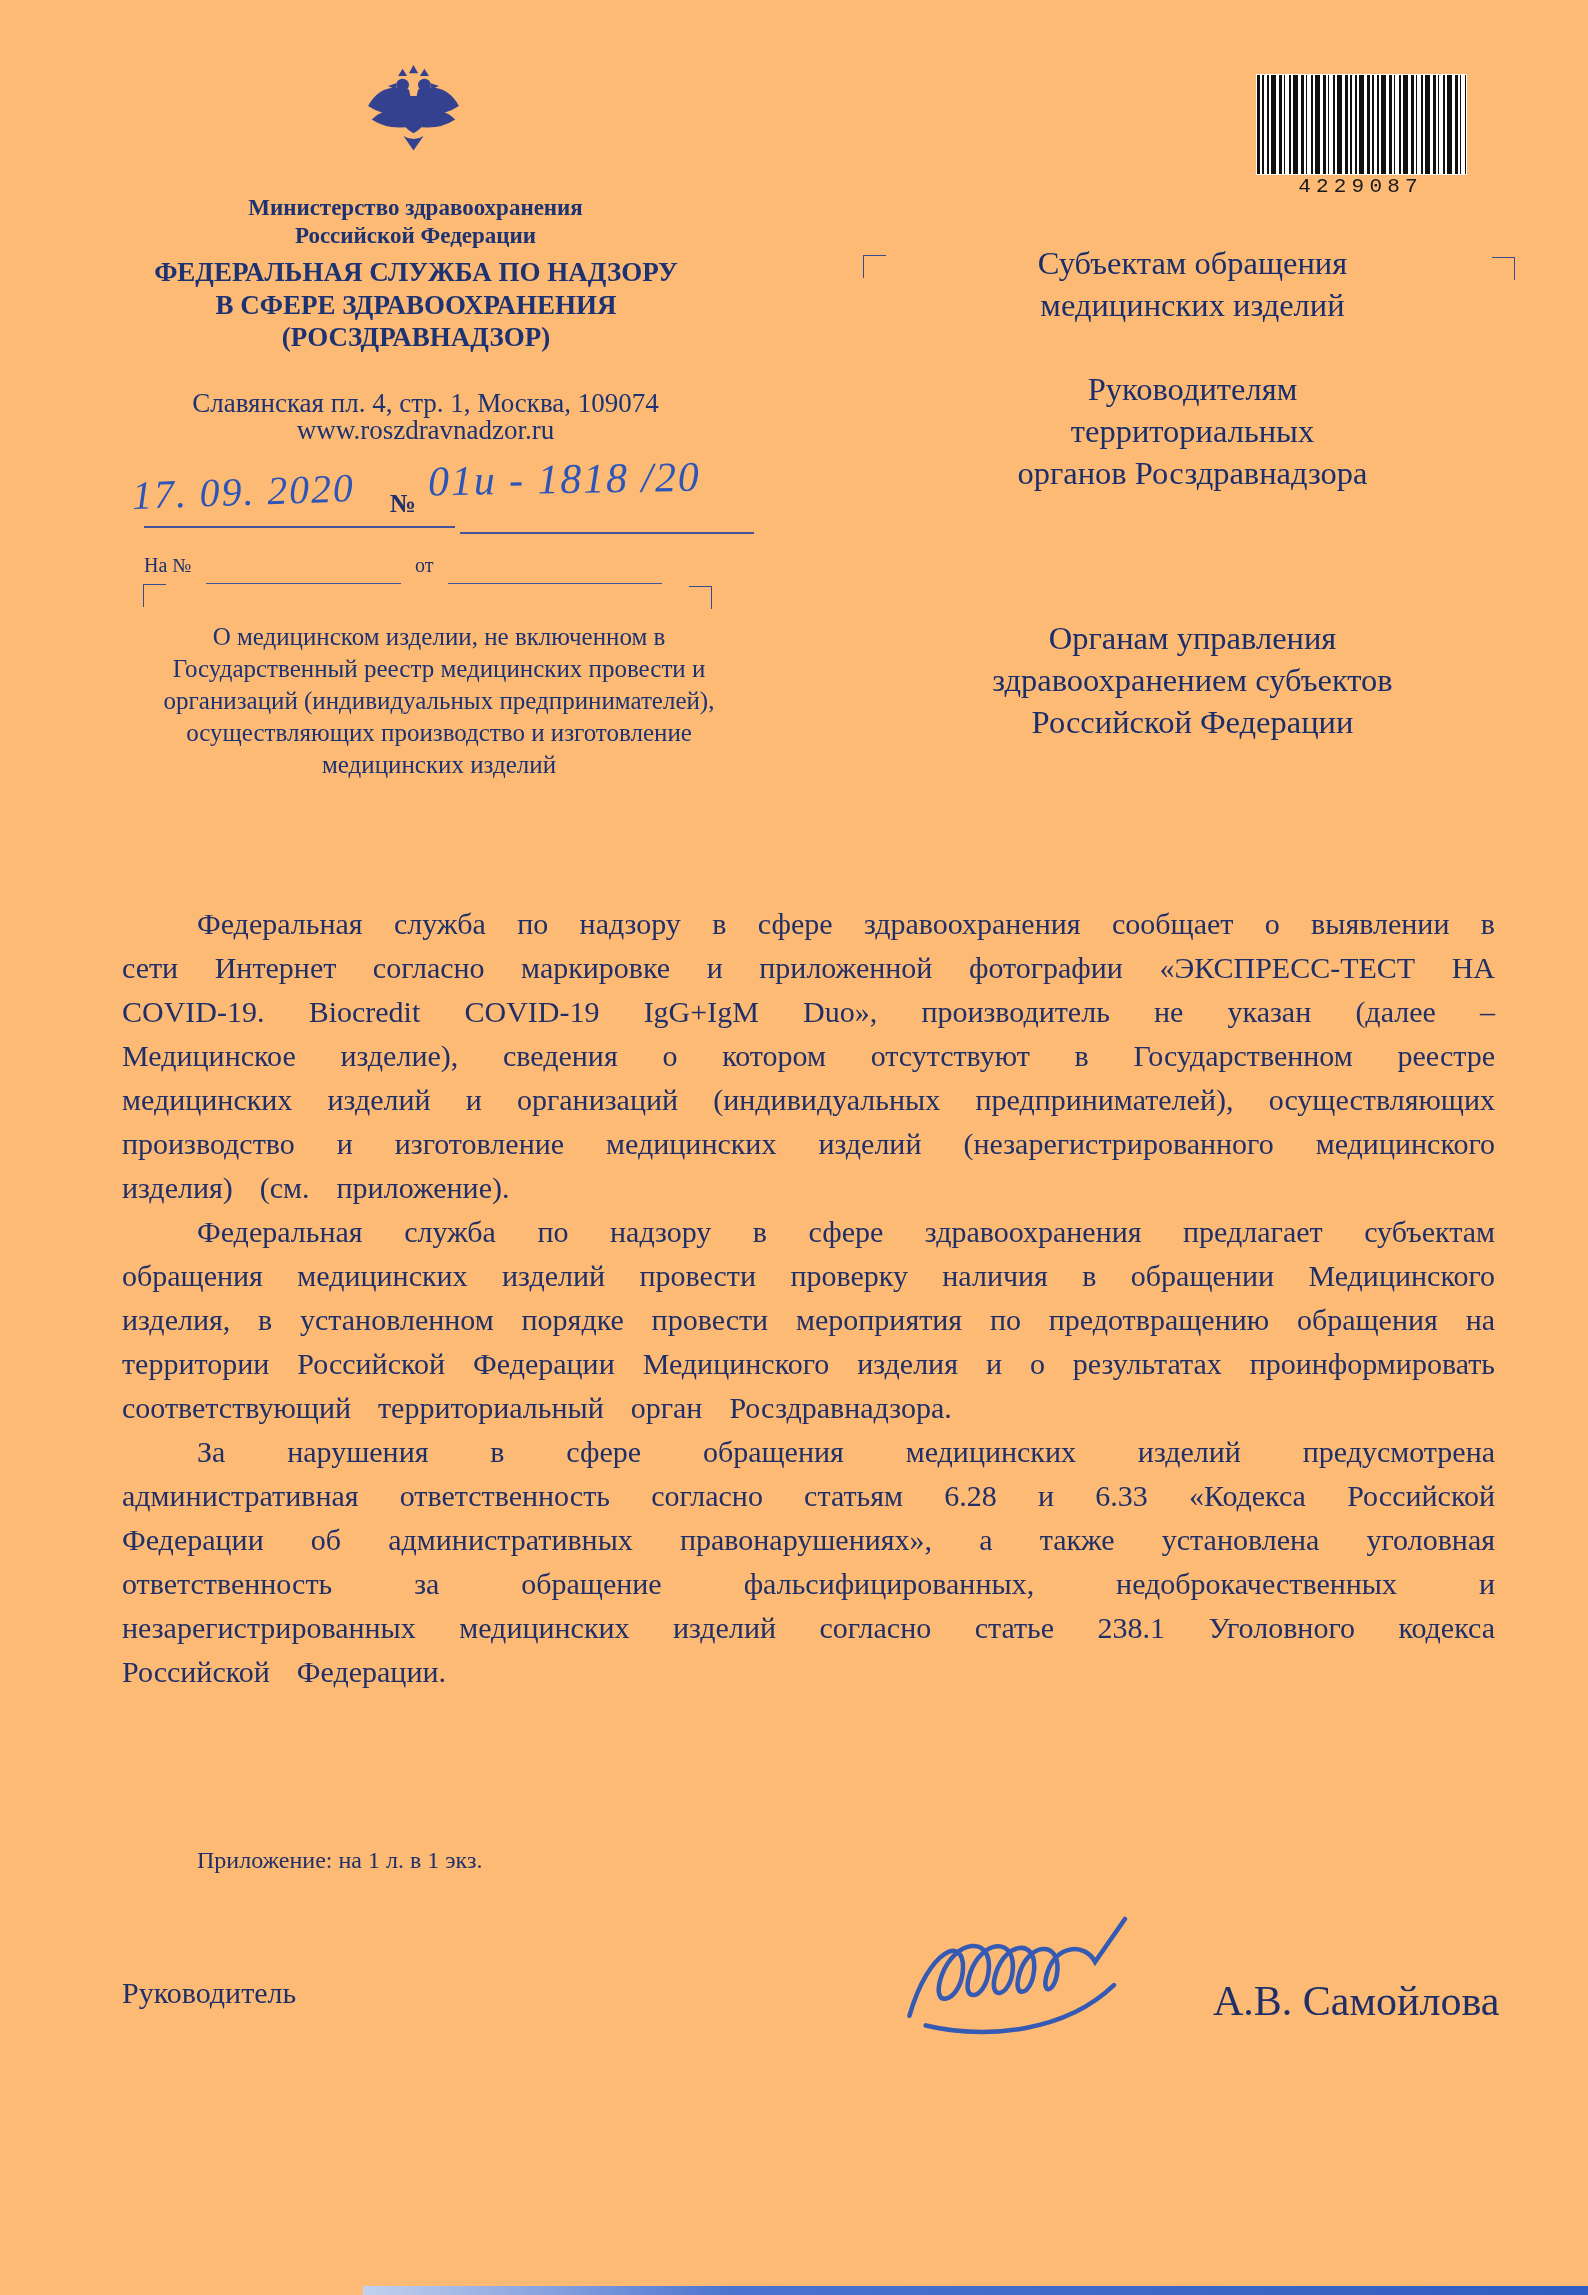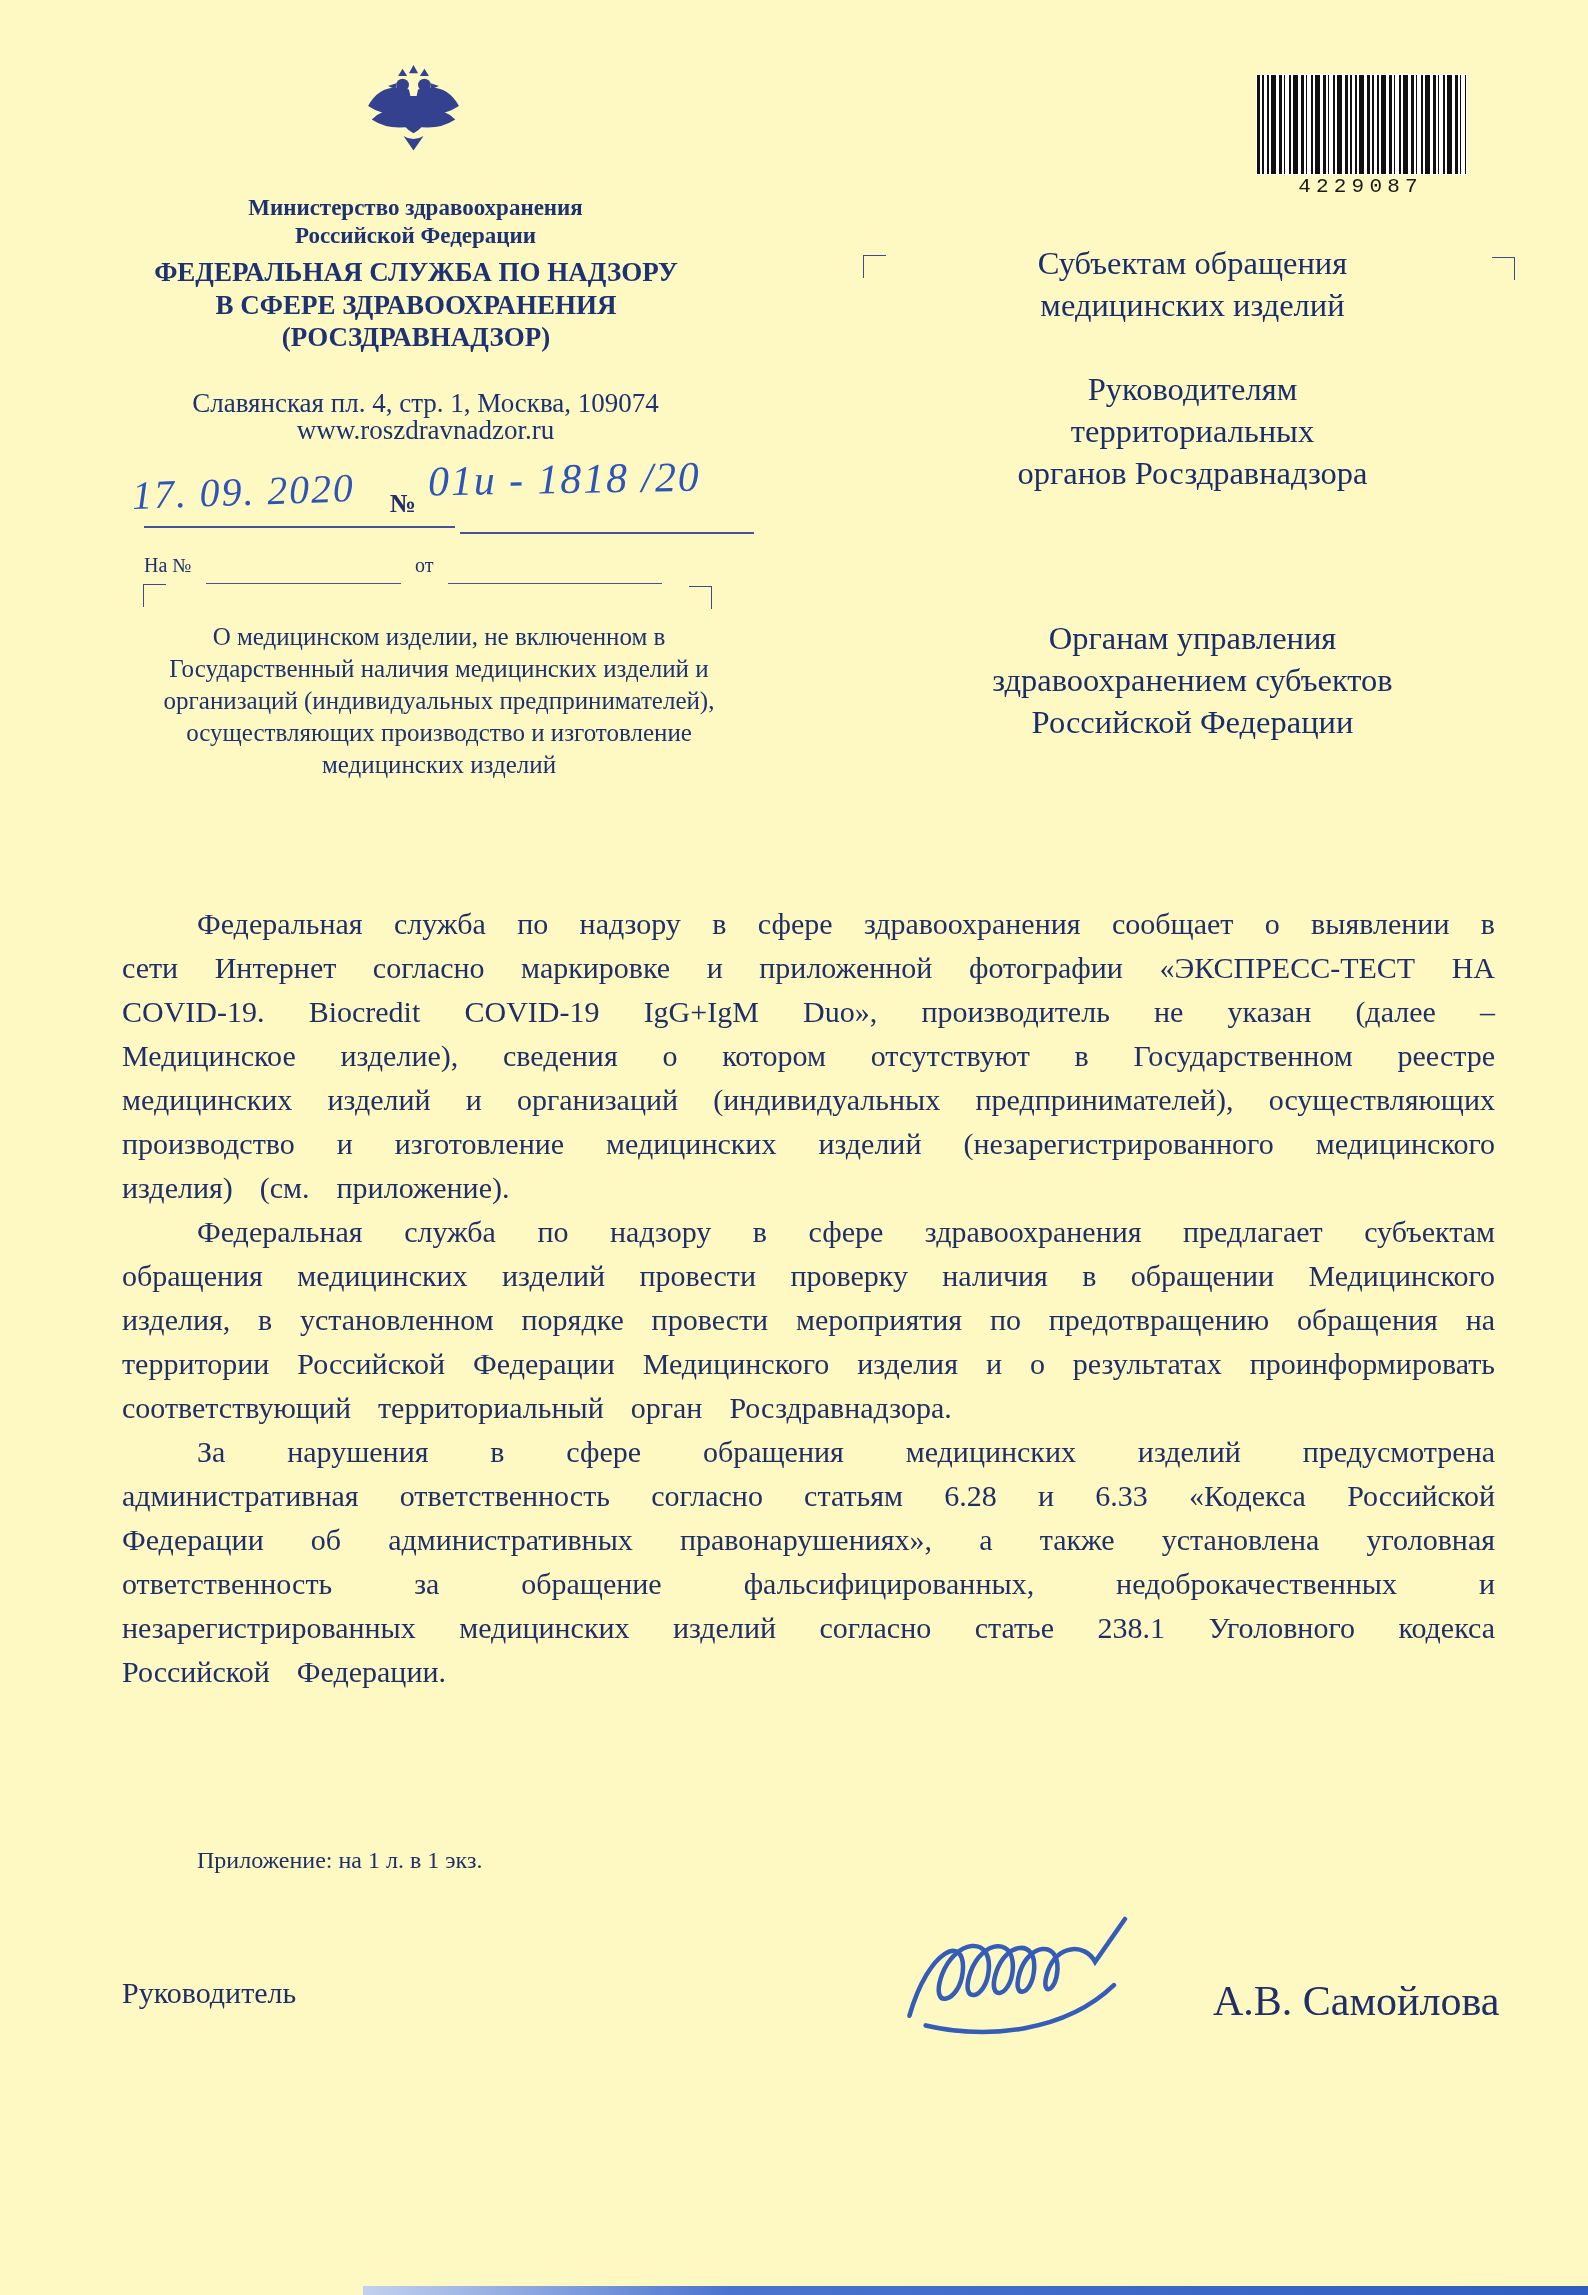--- a/index.html
+++ b/index.html
@@ -1,20 +1,20 @@
 <!DOCTYPE html>
 <html style="font-size:10.4px"><head>
 <meta charset="utf-8">
 <style>
   html,body{margin:0;padding:0;background:#e8e8e8;}
   .page{
     position:relative;
     width:1588px;height:2295px;
     margin:0 auto;
-    background:#fef9c3;
+    background:#fdba74;
     font-family:"Liberation Serif", serif;
     color:#21306b;
     overflow:hidden;
   }
   .abs{position:absolute;}
   .center{text-align:center;}
   .pre{white-space:pre-line;}
 
   
   .coat{left:359px;top:47px;width:109px;height:136px;}
@@ -125,21 +125,21 @@
     <span class="seg seg-a"></span>
     <span>от</span>
     <span class="seg seg-b"></span>
   </div>
 
   <div class="abs corner c-tl corner-subj-l"></div>
   <div class="abs corner c-tr corner-subj-r"></div>
   <div class="abs corner c-tl corner-recip-l"></div>
   <div class="abs corner c-tr corner-recip-r"></div>
 
-  <div class="abs subject">О медицинском изделии, не включенном в Государственный наличия медицинских изделий и организаций (индивидуальных предпринимателей), осуществляющих производство и изготовление медицинских изделий</div>
+  <div class="abs subject">О медицинском изделии, не включенном в Государственный реестр медицинских провести и организаций (индивидуальных предпринимателей), осуществляющих производство и изготовление медицинских изделий</div>
 
   <div class="abs barcode"></div>
   <div class="abs barcode-number">4229087</div>
 
   <div class="abs recipient pre r1">Субъектам обращения
 медицинских изделий</div>
   <div class="abs recipient pre r2">Руководителям
 территориальных
 органов Росздравнадзора</div>
   <div class="abs recipient pre r4">Органам управления

